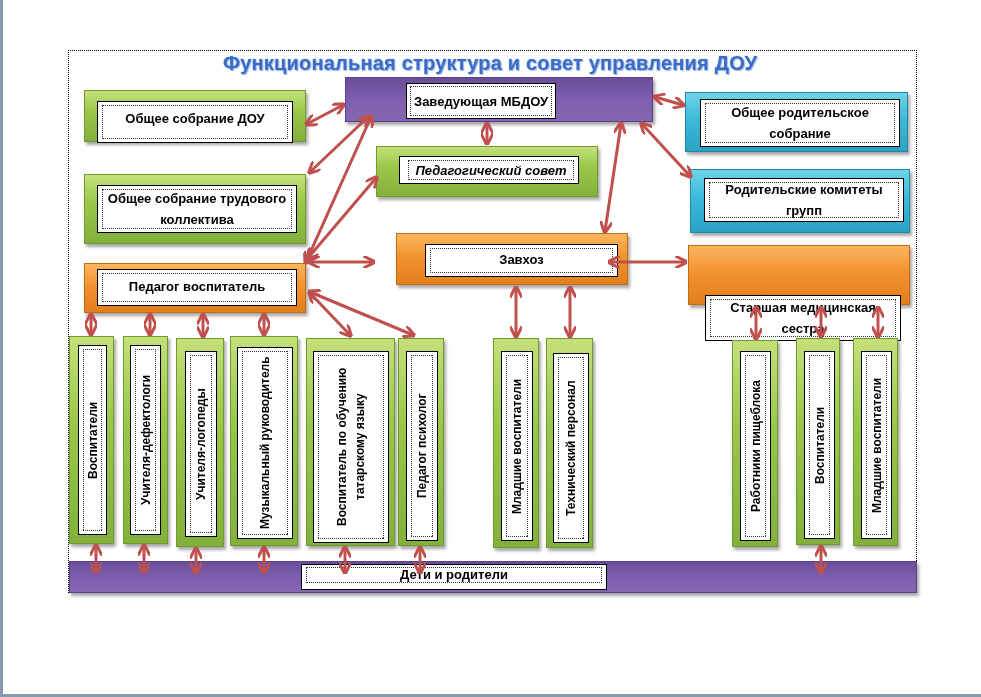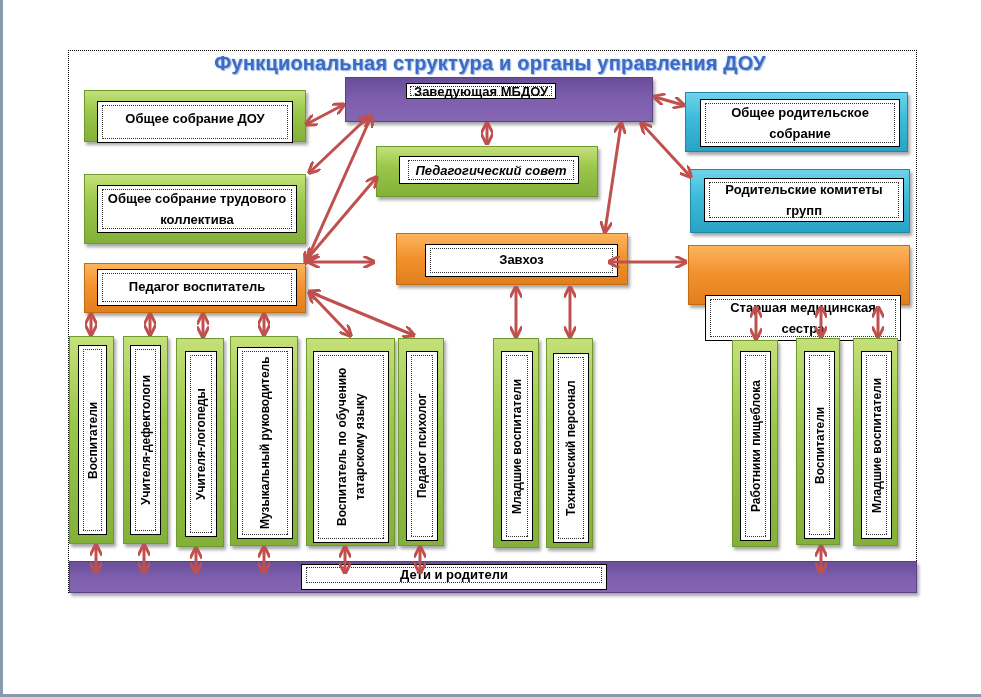--- a/index.html
+++ b/index.html
@@ -43,24 +43,24 @@
   }
   svg.arrows { position:absolute; left:0; top:0; width:981px; height:697px; pointer-events:none; }
 </style>
 </head>
 <body>
 
 <div class="left-edge"></div>
 <div class="bottom-edge"></div>
 <div class="frame"></div>
 
-<div class="title">Функциональная структура и органы управления ДОУ</div>
+<div class="title">Функциональная структура и совет управления ДОУ</div>
 
 <div class="box purple" style="left:345px;top:77px;width:308px;height:45px;">
-  <div class="inner" style="left:60px;top:5px;width:150px;height:16px;">
+  <div class="inner" style="left:60px;top:5px;width:150px;height:36px;">
     <div class="dots" style="left:3px;top:2px;right:3px;bottom:2px;">Заведующая  МБДОУ</div>
   </div>
 </div>
 
 <div class="box green" style="left:84px;top:90px;width:222px;height:52px;">
   <div class="inner" style="left:12px;top:10px;width:196px;height:42px;">
     <div class="dots top">Общее собрание ДОУ</div>
   </div>
 </div>
 

